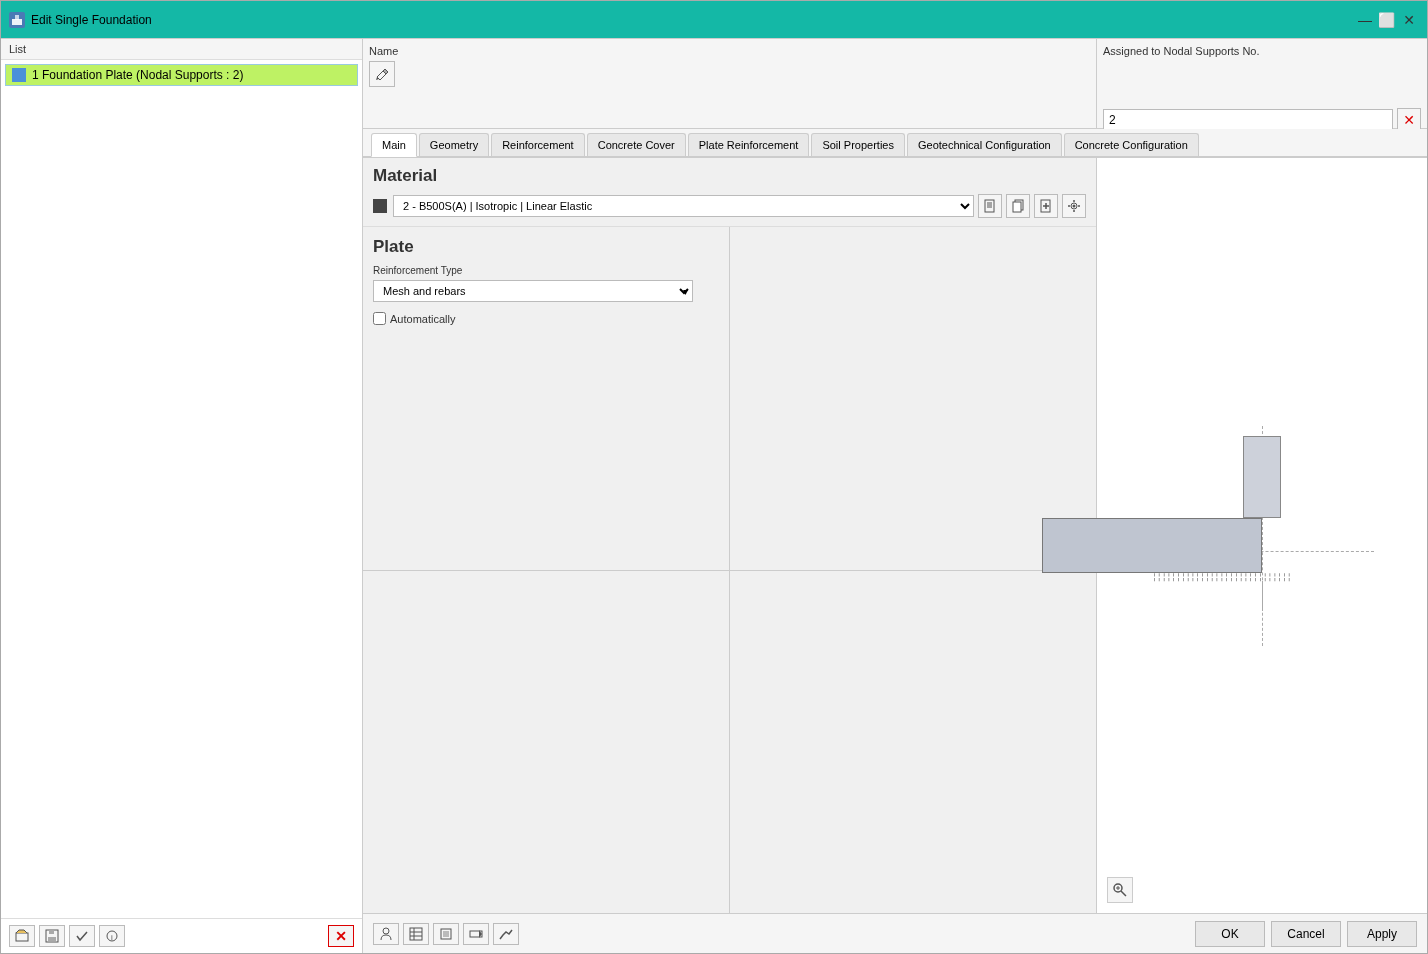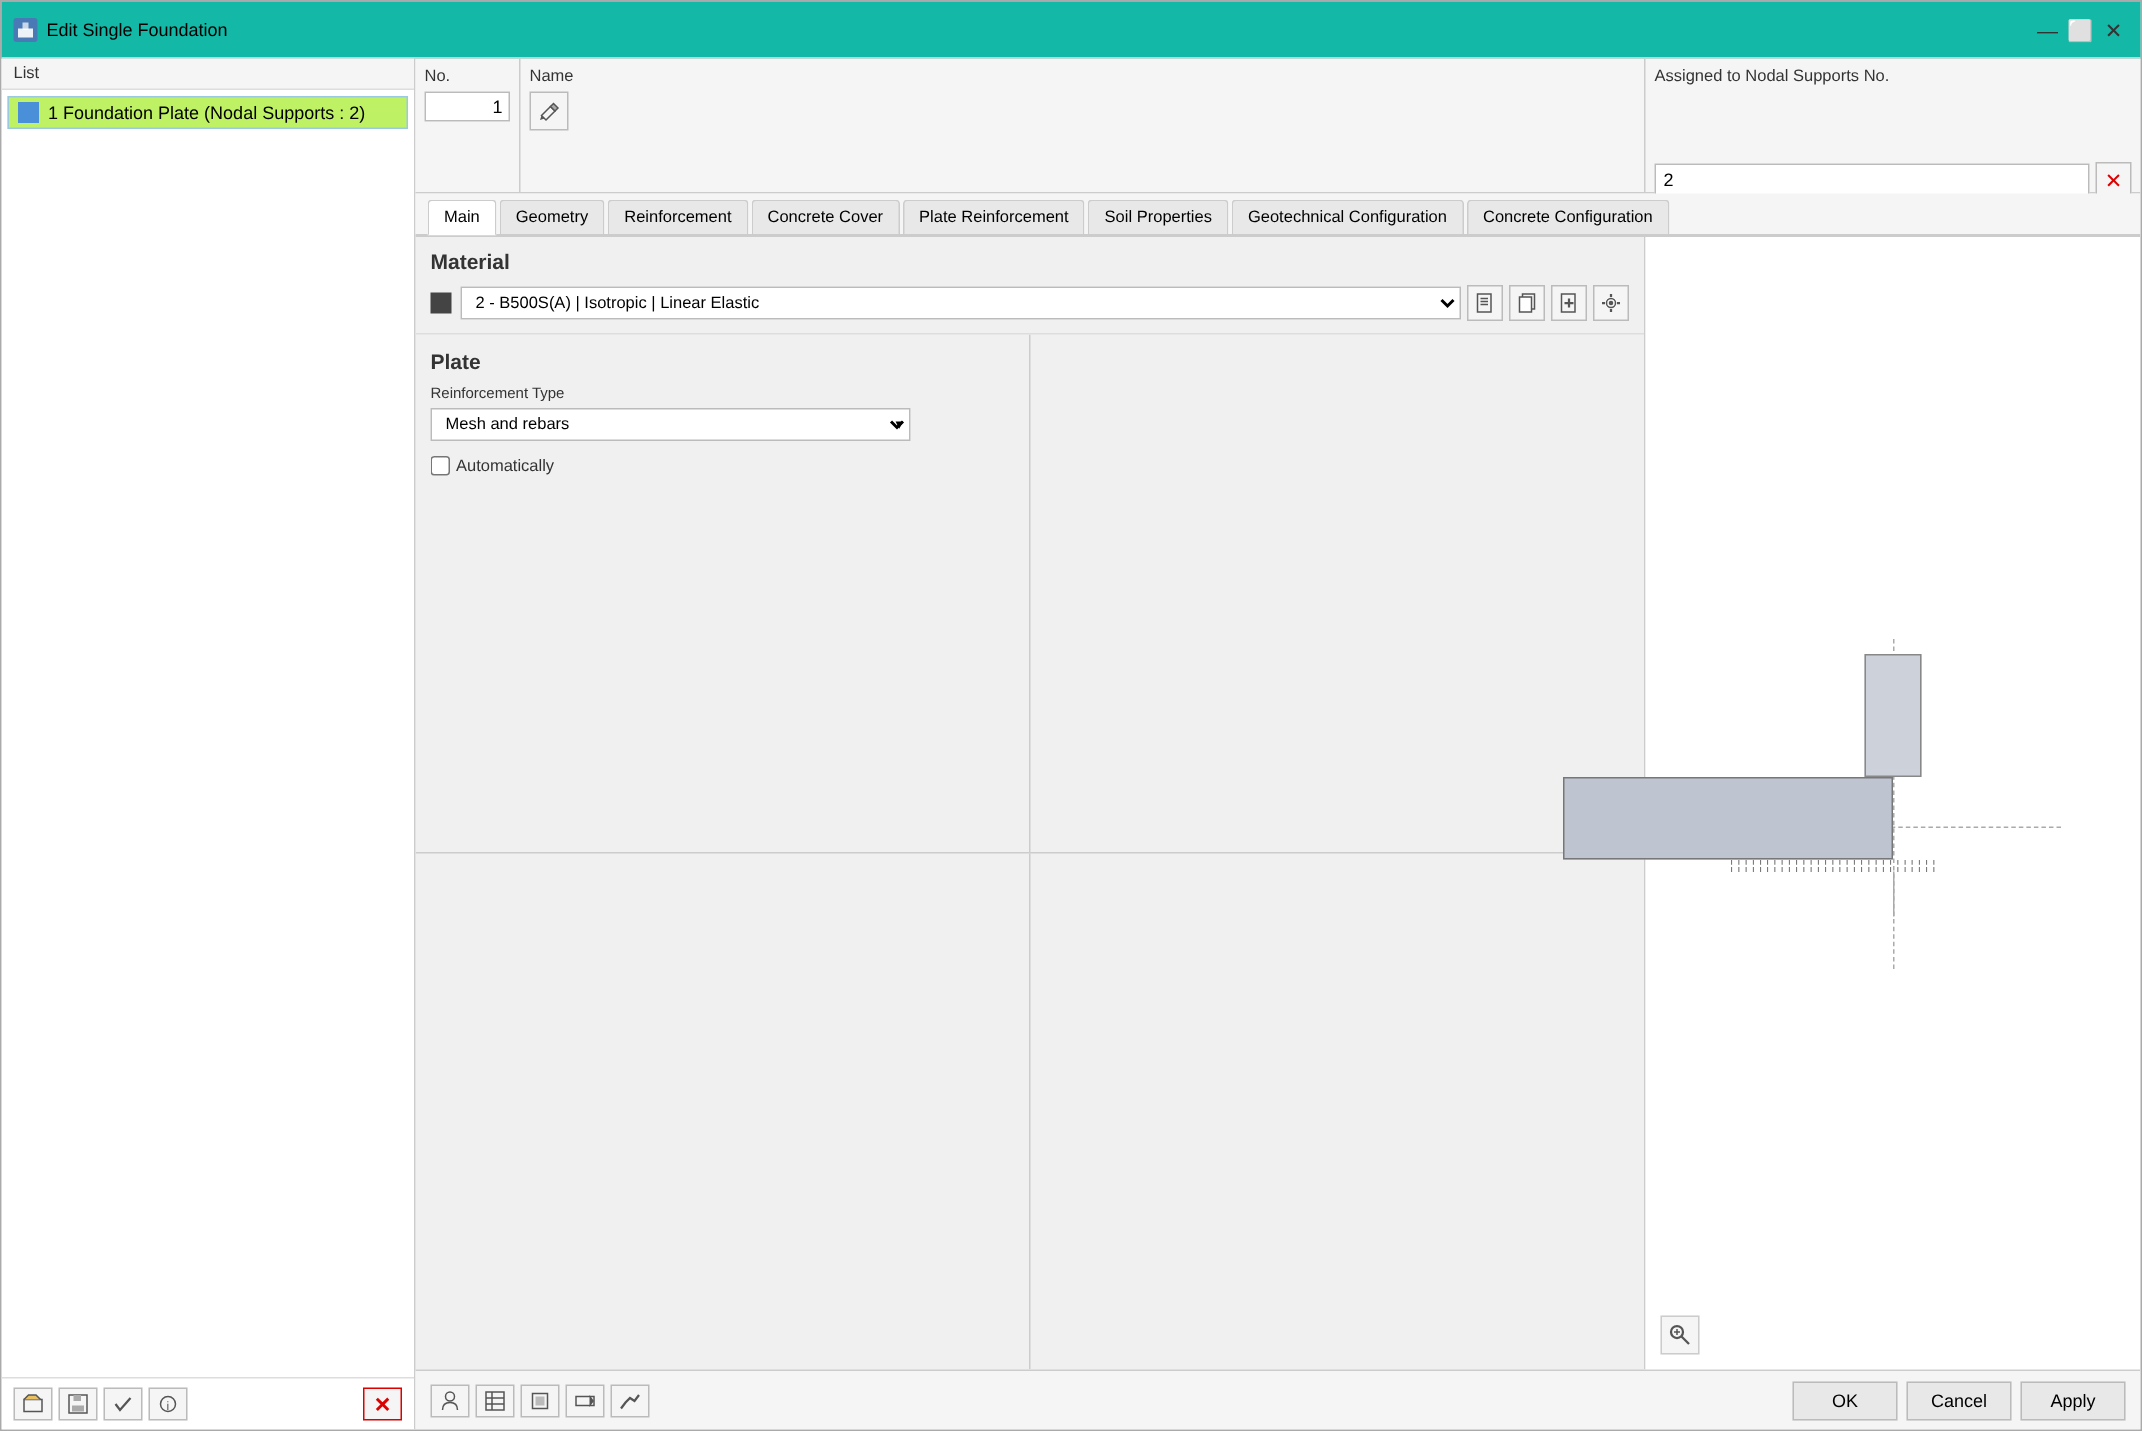--- a/index.html
+++ b/index.html
@@ -10,21 +10,21 @@
     .title-bar { background: #14b8a6; border-bottom: 1px solid #ccc; padding: 6px 8px; display: flex; align-items: center; justify-content: space-between; height: 38px; }
     .title-bar-left { display: flex; align-items: center; gap: 6px; }
     .title-icon { width: 16px; height: 16px; background: #4a7ab5; border-radius: 2px; display: flex; align-items: center; justify-content: center; }
     .title-text { font-size: 12px; font-weight: normal; }
     .title-controls { display: flex; gap: 2px; }
     .title-btn { width: 20px; height: 20px; border: none; background: transparent; cursor: pointer; font-size: 14px; display: flex; align-items: center; justify-content: center; color: #333; }
 
     .main-content { display: flex; flex: 1; overflow: hidden; }
 
     
-    .left-panel { width: 276px; border-right: 1px solid #ccc; display: flex; flex-direction: column; background: #fff; }
+    .left-panel { width: 362px; border-right: 1px solid #ccc; display: flex; flex-direction: column; background: #fff; }
     .list-header { padding: 4px 8px; background: #f5f5f5; border-bottom: 1px solid #ddd; font-size: 11px; color: #333; }
     .list-content { flex: 1; padding: 4px; }
     .list-item { display: flex; align-items: center; gap: 6px; padding: 3px 6px; background: #bef264; border: 1px solid #99cae0; cursor: pointer; }
     .list-item-icon { width: 14px; height: 14px; background: #4a90d9; display: inline-block; }
     .left-panel-footer { padding: 6px 8px; border-top: 1px solid #ddd; display: flex; align-items: center; gap: 4px; }
     .footer-btn { width: 26px; height: 22px; border: 1px solid #bbb; background: #f5f5f5; cursor: pointer; display: flex; align-items: center; justify-content: center; font-size: 11px; }
     .footer-btn-red { margin-left: auto; border-color: #d00; }
     .footer-btn-red span { color: #d00; font-size: 14px; }
 
     
@@ -56,21 +56,21 @@
 
     
     .tab-content { flex: 1; display: flex; overflow: hidden; }
 
     
     .form-area { flex: 1; border-right: 1px solid #ccc; display: flex; flex-direction: column; }
 
     
     .preview-area { width: 330px; background: white; display: flex; align-items: center; justify-content: center; position: relative; }
 
-    .section-label { font-size: 14px; font-weight: 600; color: #333; margin-bottom: 8px; }
+    .section-label { font-size: 17px; font-weight: 600; color: #333; margin-bottom: 8px; }
 
     
     .material-section { padding: 8px 10px; border-bottom: 1px solid #ddd; }
     .material-row { display: flex; align-items: center; gap: 4px; }
     .material-btn { width: 24px; height: 24px; border: 1px solid #bbb; background: #f5f5f5; cursor: pointer; display: flex; align-items: center; justify-content: center; }
     .field-group { margin-bottom: 10px; }
     .field-label { font-size: 10px; color: #333; margin-bottom: 4px; }
     .select-wrapper { position: relative; display: inline-block; width: 320px; }
     .select-wrapper::after { content: '▾'; position: absolute; right: 5px; top: 50%; transform: translateY(-50%); pointer-events: none; font-size: 10px; }
     .select-element { width: 100%; border: 1px solid #bbb; background: white; padding: 3px 5px; font-size: 11px; }
@@ -148,24 +148,20 @@
         </button>
         <button class="footer-btn footer-btn-red">
           <span style="color:#d00; font-size:14px; font-weight:bold;">✕</span>
         </button>
       </div>
     </div>
 
     <div class="right-panel">
 
       <div class="top-section">
-        <div class="no-section">
-          <div class="no-label">No.</div>
-          <input class="no-value" type="text" value="1" readonly="" style="">
-        </div>
         <div class="name-section">
           <div class="name-label">Name</div>
           <div class="name-input-row">
             <button class="edit-btn">
               <svg width="14" height="14" viewBox="0 0 14 14">
                 <path d="M2 10 L8 4 L11 7 L5 13 Z" fill="none" stroke="#555" stroke-width="1"></path>
                 <path d="M8 4 L10 2 L13 5 L11 7 Z" fill="#aaa" stroke="#555" stroke-width="1"></path>
                 <path d="M2 10 L1 13 L4 12 Z" fill="#555"></path>
               </svg>
             </button>

